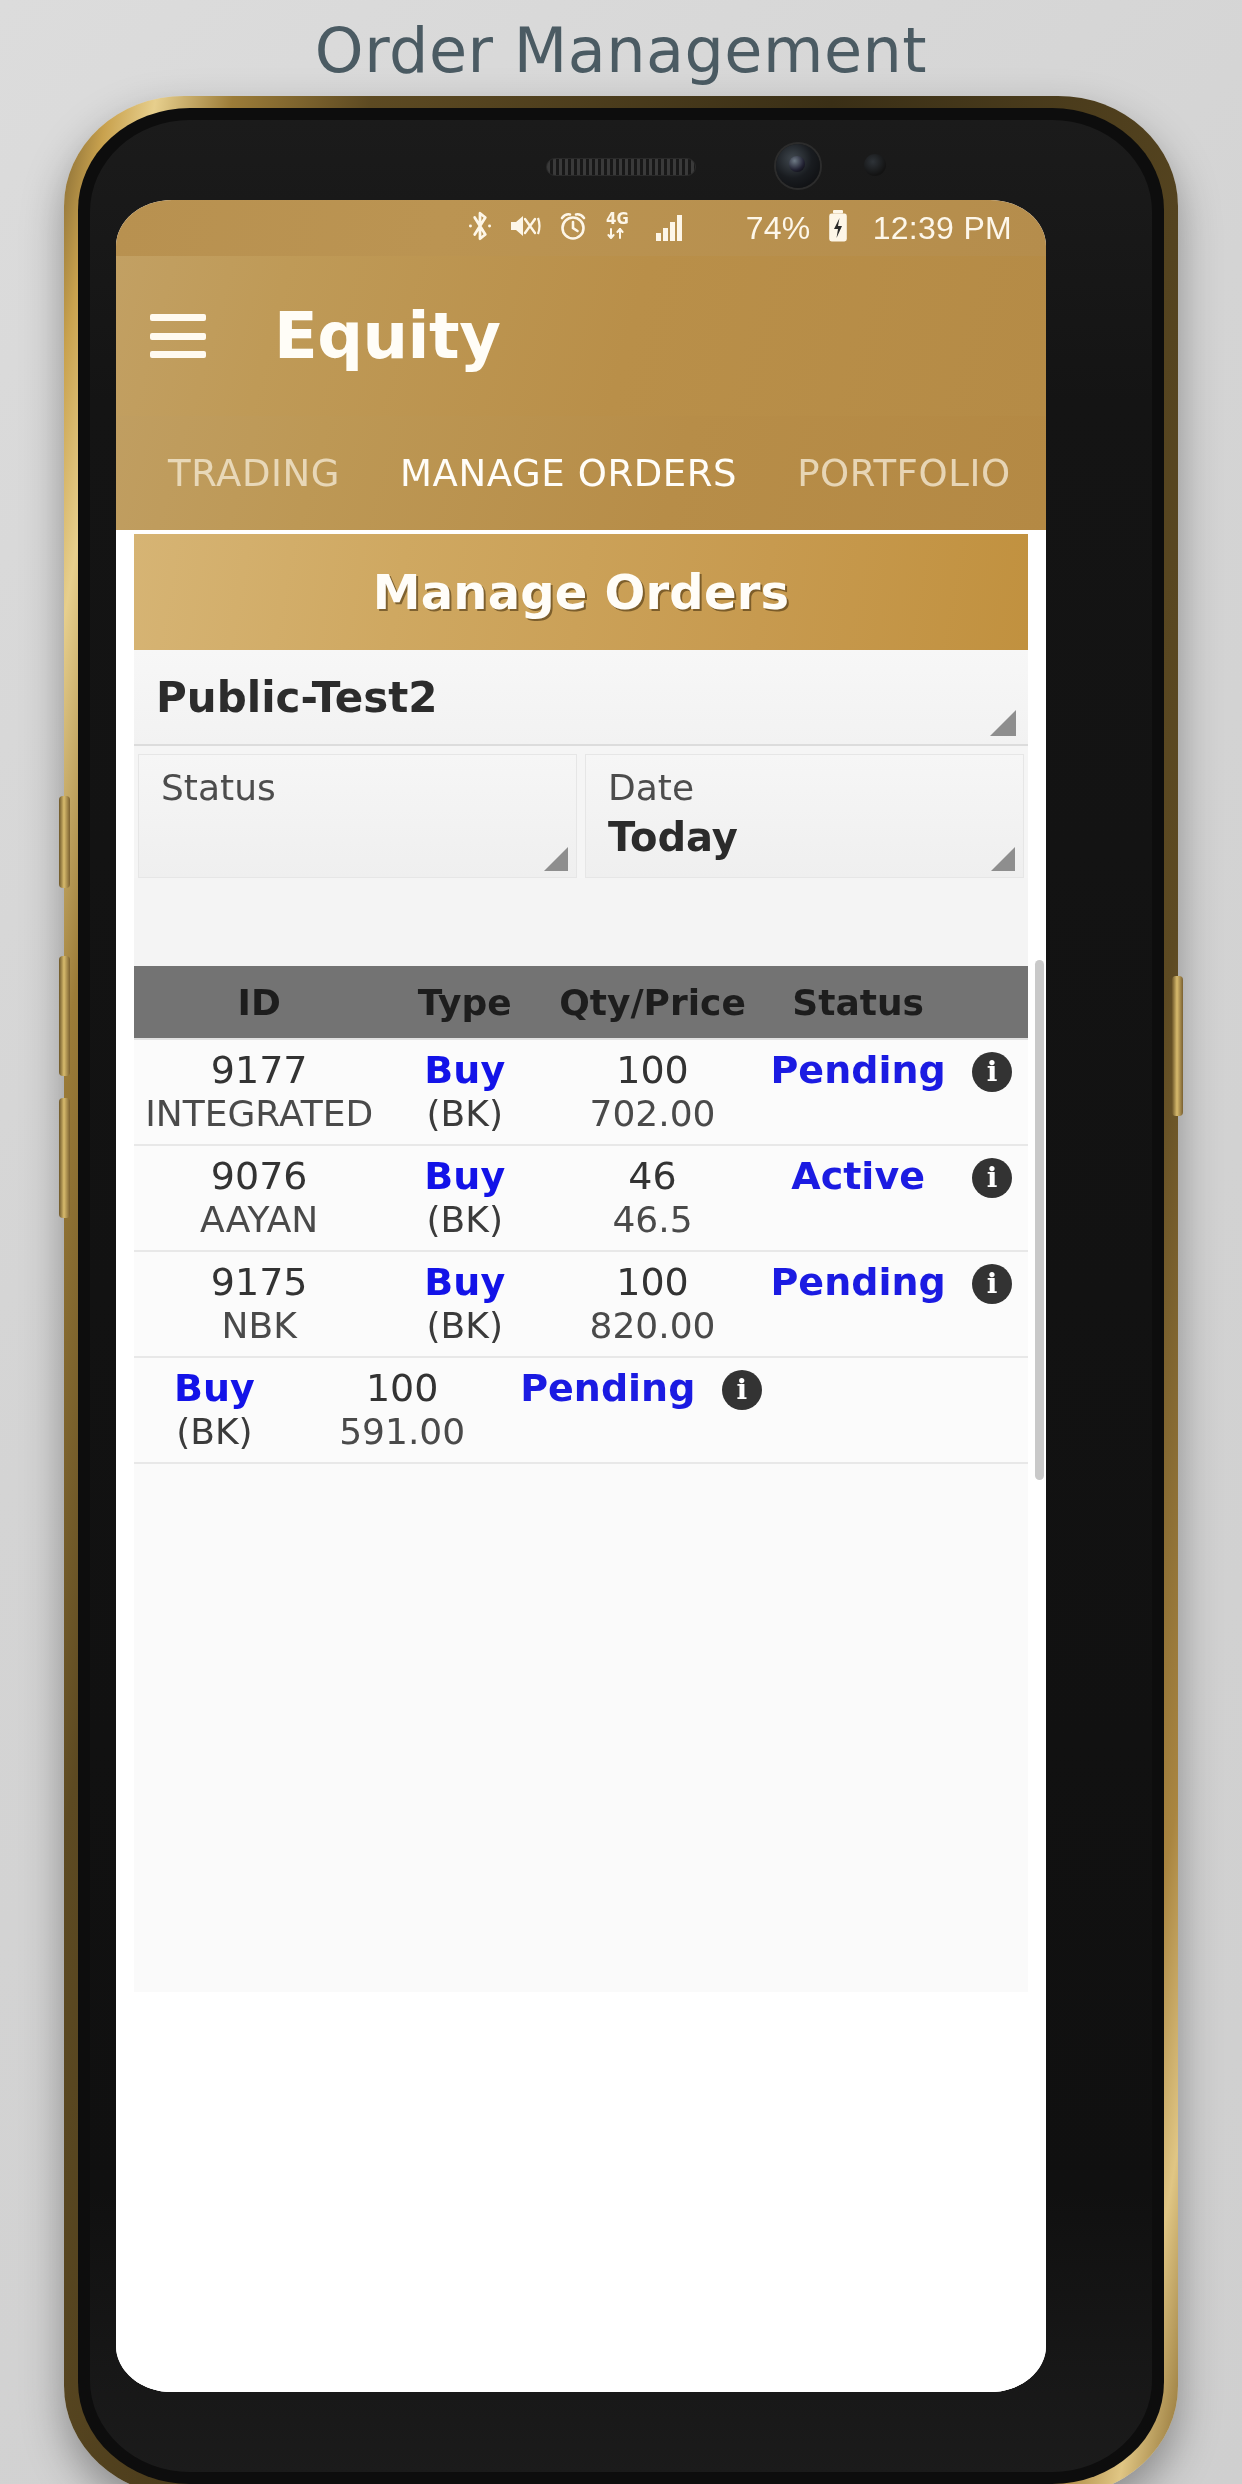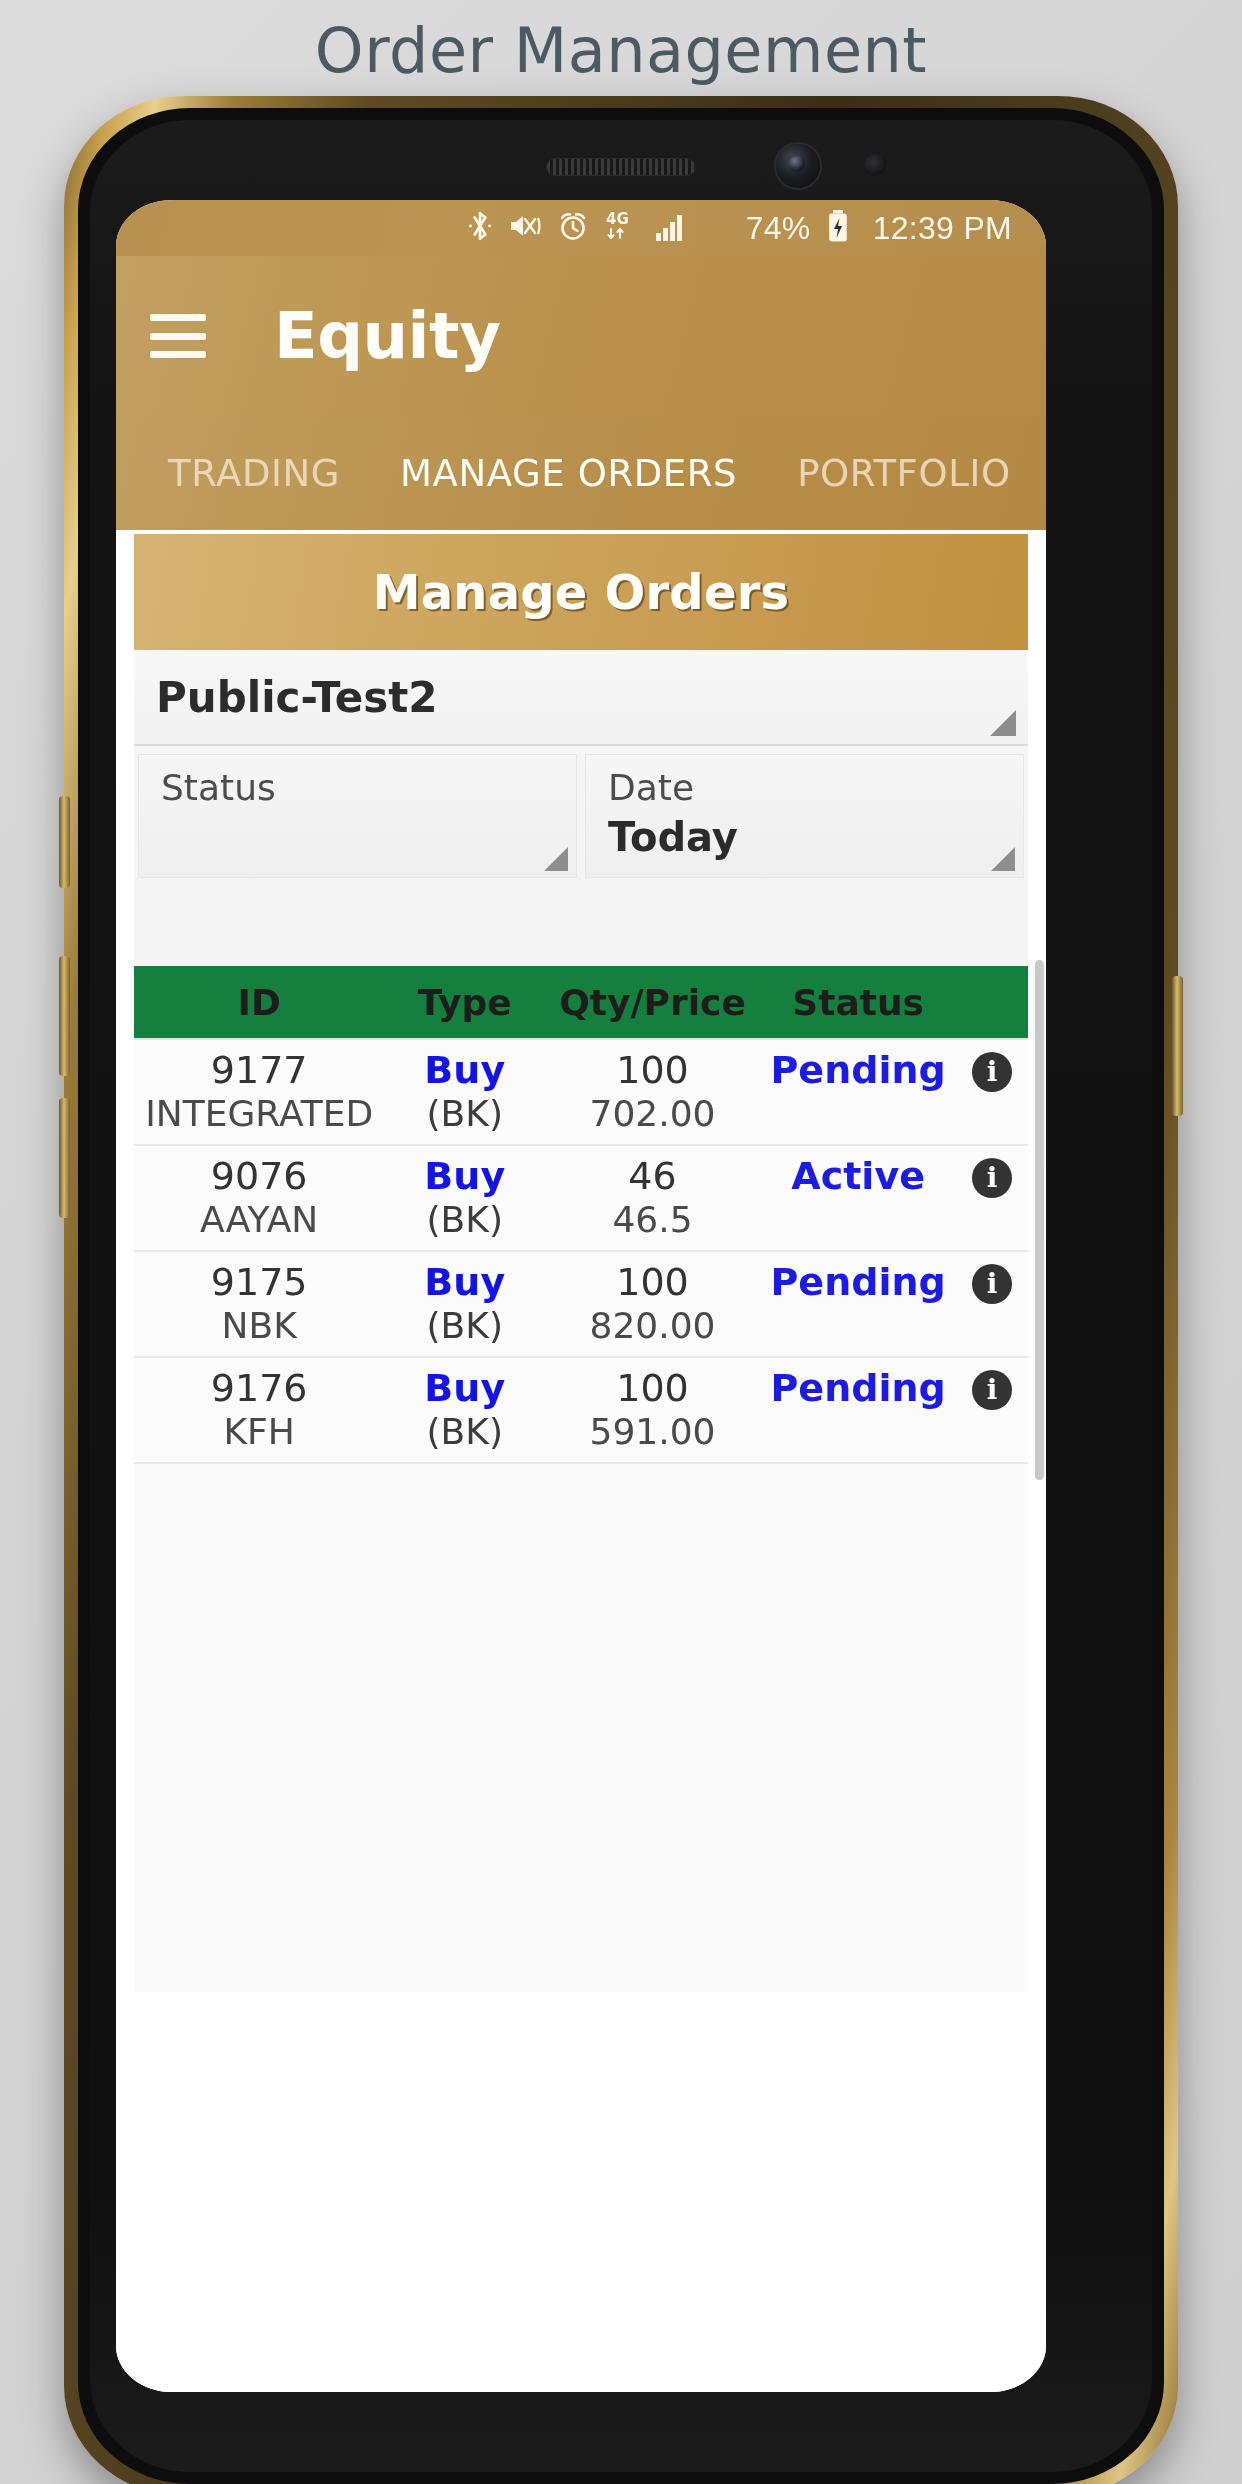--- a/index.html
+++ b/index.html
@@ -234,21 +234,21 @@
   #orders-table {
     margin: 0 18px;
     background: #fafafa;
     height: 1520px;
     position: relative;
   }
   .thead {
     display: flex; align-items: center;
     height: 74px;
     border-bottom: 2px solid #e1e1e1;
-    background: #15803d;
+    background: #737373;
   }
   .thead .th {
     font-size: 36px; font-weight: 700; color: #1d1d1d;
     text-align: center;
     font-family: "DejaVu Sans", sans-serif;
   }
   .col-id     { width: 28%; }
   .col-type   { width: 18%; }
   .col-qty    { width: 24%; }
   .col-status { width: 22%; }
@@ -480,24 +480,20 @@
           </div>
           <div class="cell col-status status">
             <div class="l1">Pending</div>
           </div>
           <div class="cell col-info info">
             <div class="info-icon">i</div>
           </div>
         </div>
 
         <div class="trow">
-          <div class="cell col-id">
-            <div class="l1">9176</div>
-            <div class="l2">KFH</div>
-          </div>
           <div class="cell col-type type">
             <div class="l1">Buy</div>
             <div class="l2">(BK)</div>
           </div>
           <div class="cell col-qty">
             <div class="l1">100</div>
             <div class="l2">591.00</div>
           </div>
           <div class="cell col-status status">
             <div class="l1">Pending</div>

